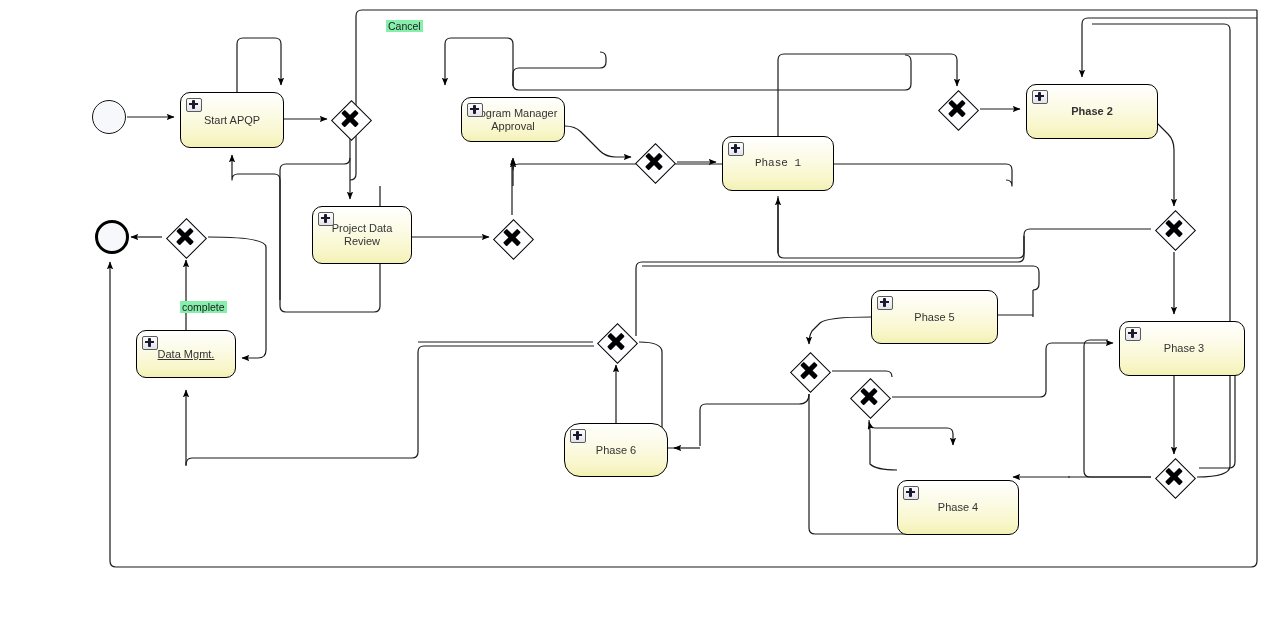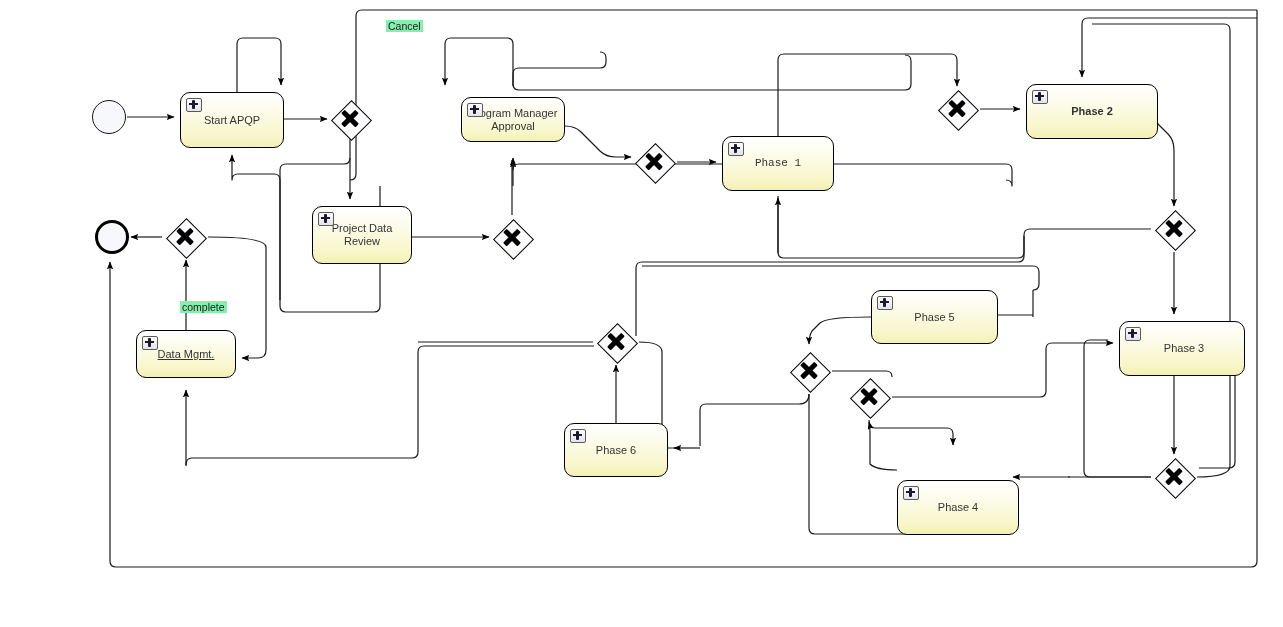--- a/index.html
+++ b/index.html
@@ -201,21 +201,21 @@
         <span class="lbl">Phase 3</span>
       </div>
       <div class="node task" style="left: 897px; top: 480px; width: 122px; height: 55px;">
         <span class="task-icon"></span>
         <span class="lbl">Phase 4</span>
       </div>
       <div class="node task" style="left: 871px; top: 290px; width: 127px; height: 54px; text-align: center;">
         <span class="task-icon"></span>
         <span class="lbl">Phase 5</span>
       </div>
-      <div class="node task" style="left: 564px; top: 423px; width: 104px; height: 54px;">
+      <div class="node task" style="left: 564px; top: 423px; width: 104px; height: 54px; border-radius: 16px;">
         <span class="task-icon"></span>
         <span class="lbl">Phase 6</span>
       </div>
       <div class="node gateway" style="left: 331px; top: 100px;">
         <div class="gw-shape"></div>
         <div class="gw-x"></div>
       </div>
       <div class="node gateway" style="left: 635px; top: 143px;">
         <div class="gw-shape"></div>
         <div class="gw-x"></div>

